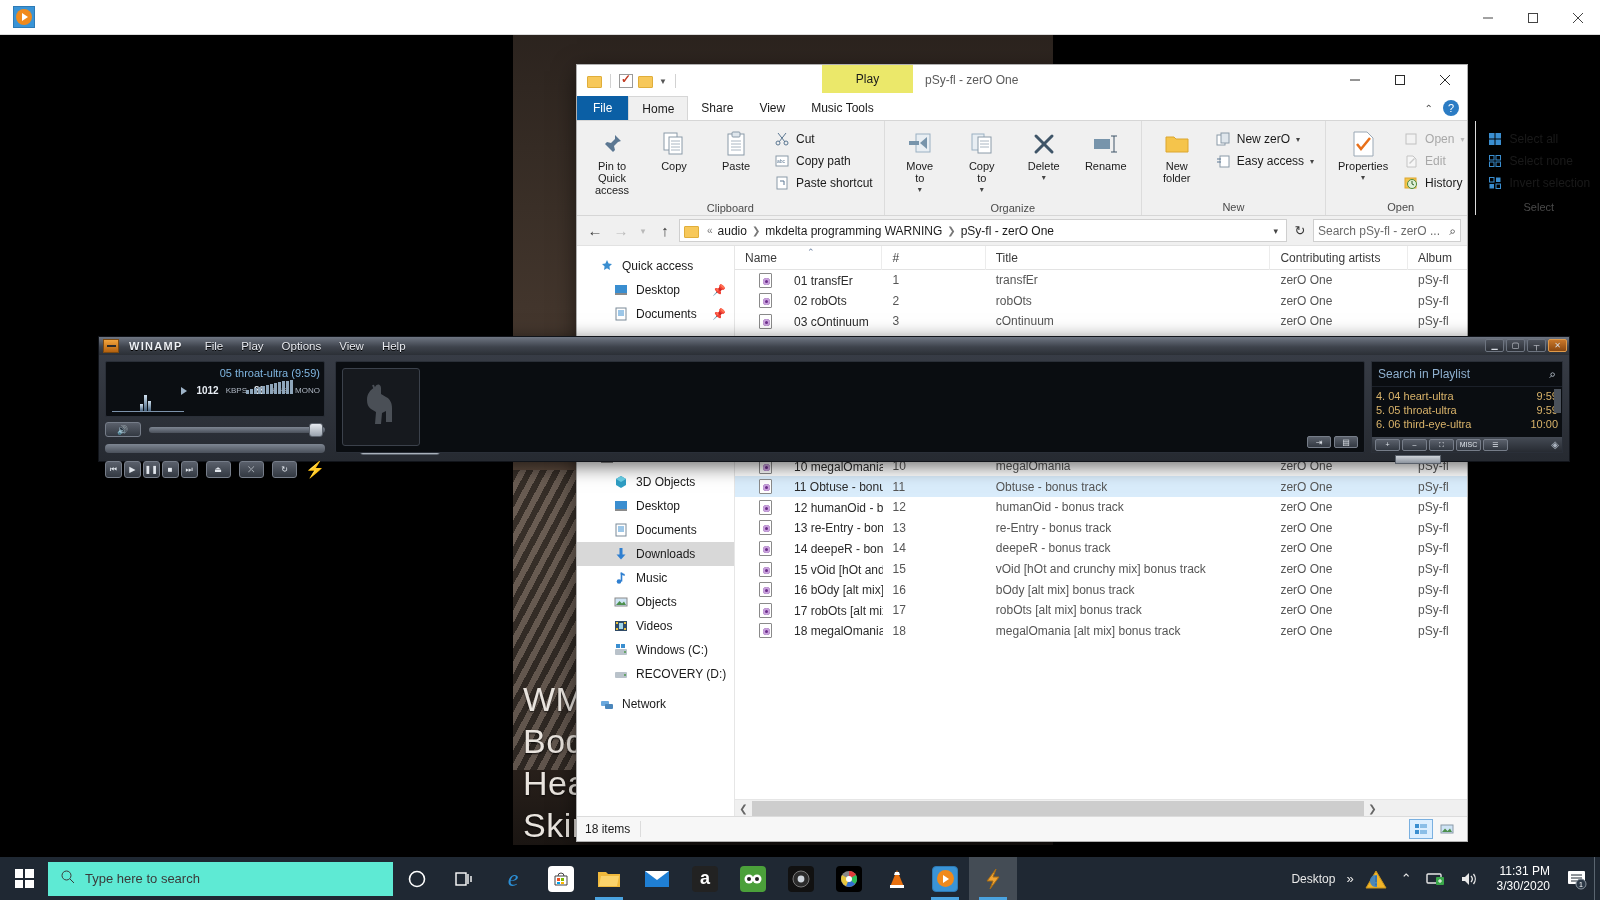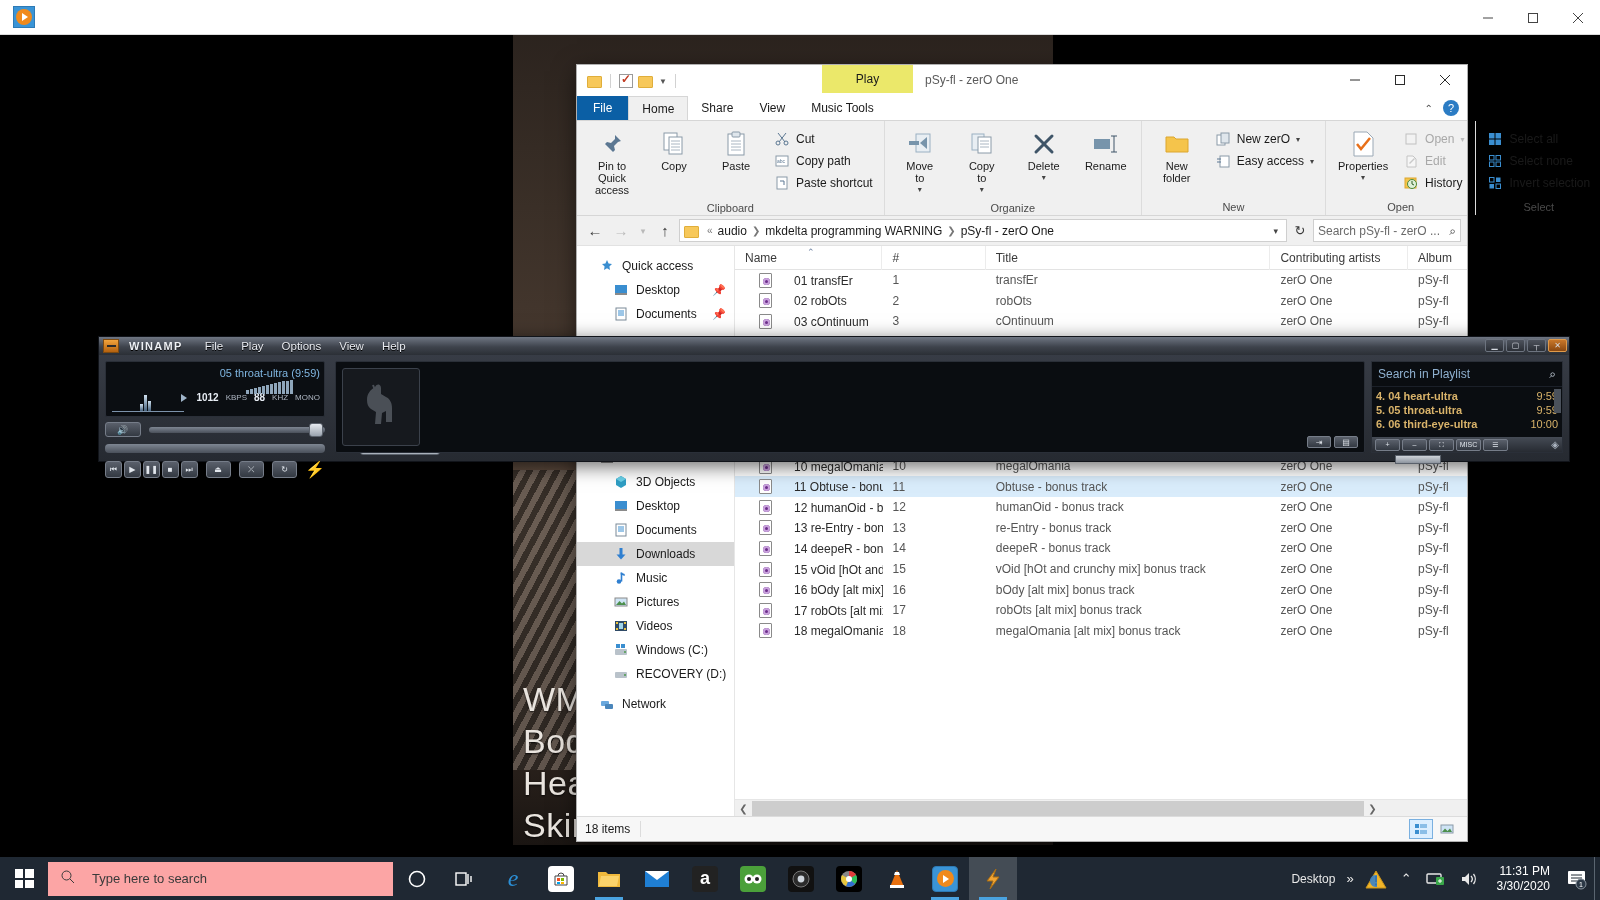--- a/index.html
+++ b/index.html
@@ -268,21 +268,21 @@
   }
   .wa-time {
     font-size: 30px; color: #9fc6e8; font-family: "DejaVu Sans", sans-serif;
     letter-spacing: 1px; line-height: 30px; text-shadow: 0 0 5px rgba(120,180,230,.45);
   }
   .wa-track {
     position: absolute; left: 84px; top: 5px; right: 4px; text-align: right;
     font-size: 11px; color: #7fb5e0;
   }
   .wa-meta {
-    position: absolute; left: 84px; top: 30px; right: 4px; text-align: right;
+    position: absolute; left: 84px; top: 23px; right: 4px; text-align: right;
     font-size: 9px; color: #cfd6e0; display: flex; justify-content: flex-end; align-items: center; gap: 7px;
   }
   .wa-meta .big { font-size: 10px; font-weight: bold; color: #e8edf4; }
   .wa-meta .sm { font-size: 8px; color: #aeb6c2; }
   .wa-meta .play-tri { width:0;height:0;border-left:6px solid #9fb4c9;border-top:4px solid transparent;border-bottom:4px solid transparent; margin-right: 2px;}
   .wa-vis {
     position: absolute; left: 6px; bottom: 4px; width: 72px; height: 18px;
     border-bottom: 1px solid #7d93ab;
   }
   .wa-vis .spike {
@@ -342,21 +342,21 @@
 
   .wa-right { width: 200px; padding: 6px 6px 0 2px; }
   .wa-plbox { height: 92px; background: #0a0d11; border: 1px solid #2a2f38; position: relative; }
   .wa-search {
     height: 25px; display: flex; align-items: center; padding: 0 6px;
     font-size: 12px; color: #8fb0cf; border-bottom: 1px solid #1b2029;
   }
   .wa-search .mag { margin-left: auto; color: #c7d2de; font-size: 12px; }
   .wa-pl-rows { padding: 2px 4px 0 4px; }
   .wa-pl-row { display: flex; font-size: 11px; color: #d9b36a; line-height: 14px; }
-  .wa-pl-row .t { flex: 1; overflow: hidden; white-space: nowrap; font-weight: bold; }
+  .wa-pl-row .t { flex: 1; overflow: hidden; white-space: nowrap; }
   .wa-pl-row .d { padding-left: 6px; }
   .wa-pl-bottom {
     position: absolute; left: 0; right: 0; bottom: 0; height: 15px;
     display: flex; align-items: center; gap: 2px; padding: 0 3px;
     background: linear-gradient(180deg,#454b55,#272b32);
   }
   .wa-pl-btn {
     width: 25px; height: 12px; border-radius: 2px;
     background: linear-gradient(180deg,#5a606b,#333942); border: 1px solid #767d89;
     display: flex; align-items: center; justify-content: center; font-size: 7px; color: #dfe4ea;
@@ -370,22 +370,22 @@
 
   
   .taskbar {
     position: absolute; left: 0; bottom: 0; width: 1600px; height: 43px;
     background: #1f2833; display: flex; align-items: center;
   }
   .start-btn { width: 48px; height: 43px; display: flex; align-items: center; justify-content: center; }
   .win-logo { width: 19px; height: 19px; display: grid; grid-template-columns: 1fr 1fr; grid-template-rows: 1fr 1fr; gap: 2px; }
   .win-logo i { background: #fff; display: block; }
   .tb-search {
-    width: 345px; height: 34px; background: #fca5a5; display: flex; align-items: center;
-    gap: 16px; padding: 0 12px; font-size: 13px; color: #3a3a3a;
+    width: 345px; height: 34px; background: #5eead4; display: flex; align-items: center;
+    gap: 9px; padding: 0 12px; font-size: 13px; color: #3a3a3a;
   }
   .tb-icons { display: flex; align-items: center; }
   .tb-ico {
     width: 48px; height: 43px; display: flex; align-items: center; justify-content: center;
     position: relative;
   }
   .tb-ico.active { background: rgba(255,255,255,.17); }
   .tb-ico .underline {
     position: absolute; bottom: 0; left: 10px; right: 10px; height: 3px; background: #4aa3e0;
   }
@@ -882,21 +882,21 @@
           </span>
           <span>Music</span>
         </div>
         <div class="nav-item indent">
           <span class="ni">
             <svg width="14" height="14" viewBox="0 0 14 14">
                 <rect x="1" y="3" width="12" height="8" fill="#cfe4f5" stroke="#8a8a8a"></rect>
                 <path d="M2 10l3.5-4 2.5 2.5L10 6.5l2 3.5z" fill="#4c8f4c"></path>
               </svg>
           </span>
-          <span>Pictures</span>
+          <span>Objects</span>
         </div>
         <div class="nav-item indent">
           <span class="ni">
             <svg width="14" height="14" viewBox="0 0 14 14">
                 <rect x="1" y="2" width="12" height="10" fill="#2f4a66"></rect>
                 <g fill="#e8c03c">
                   <rect x="2" y="3" width="2" height="2"></rect>
                   <rect x="2" y="9" width="2" height="2"></rect>
                   <rect x="10" y="3" width="2" height="2"></rect>
                   <rect x="10" y="9" width="2" height="2"></rect>

